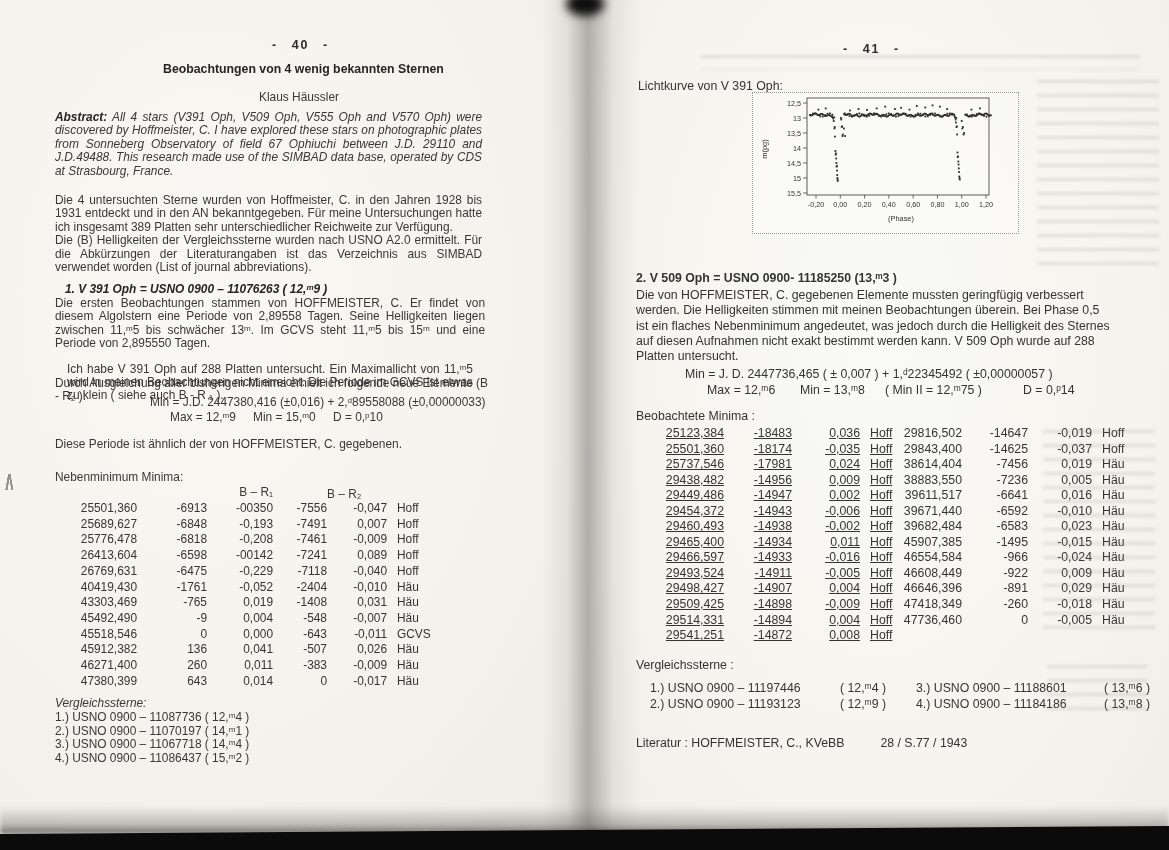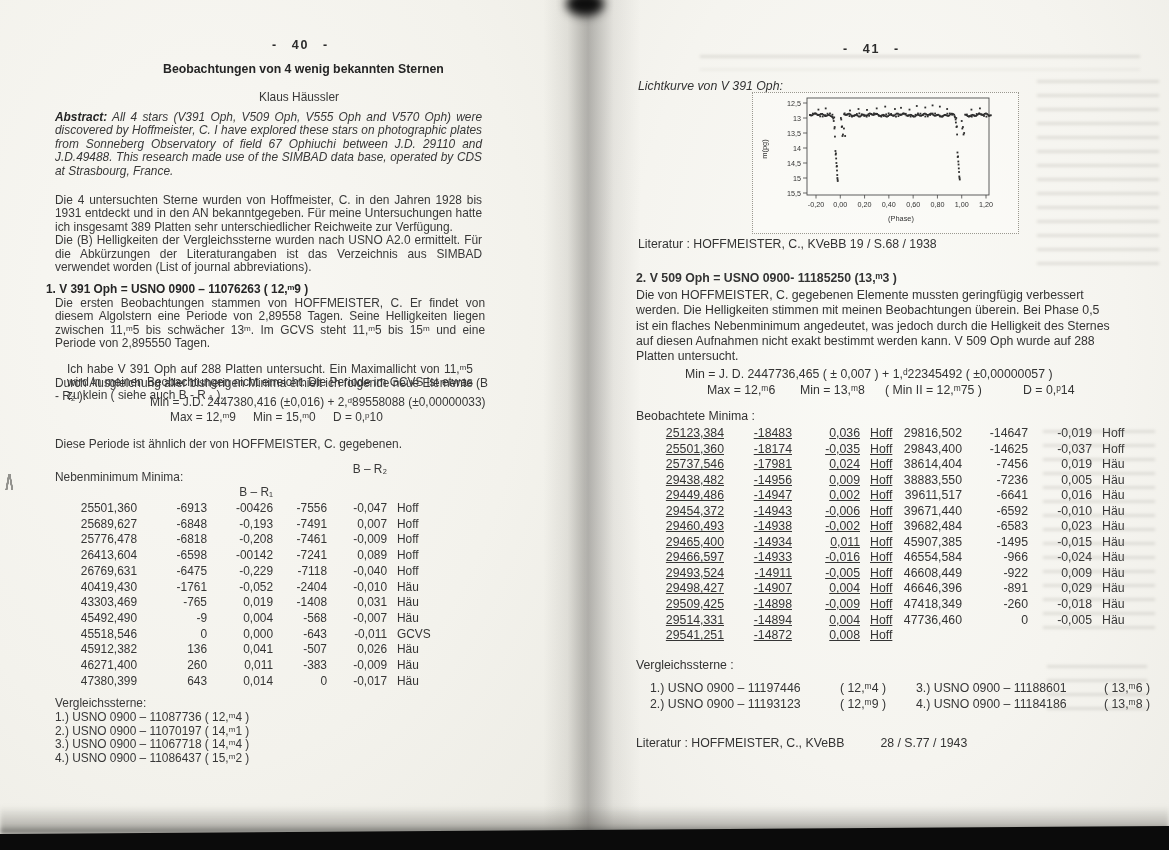--- a/index.html
+++ b/index.html
@@ -57,66 +57,66 @@
 
     <div class="abs lp lp-just" style="left:55px;top:111px;width:427px;font-style:italic;">
       <span class="bold">Abstract:</span><span> All 4 stars (V391 Oph, V509 Oph, V555 Oph and V570 Oph) were discovered by Hoffmeister, C.  I have explored these stars on photographic plates from Sonneberg Observatory of field 67 Ophiuchi between J.D. 29110 and J.D.49488. This research made use of the SIMBAD data base, operated by CDS at Strasbourg, France.</span>
     </div>
 
     <div class="abs lp lp-just" style="left:55px;top:186px;width:427px;margin-top:8px;">
       <p style="margin:0;">Die 4 untersuchten Sterne wurden von Hoffmeister, C. in den Jahren 1928 bis 1931 entdeckt und in den AN bekanntgegeben. Für meine Untersuchungen hatte ich insgesamt 389 Platten sehr unterschiedlicher Reichweite zur Verfügung.</p>
       <p style="margin:0;">Die (B) Helligkeiten der Vergleichssterne wurden nach USNO A2.0 ermittelt. Für die Abkürzungen der Literaturangaben ist das Verzeichnis aus SIMBAD verwendet worden (List of journal abbreviations).</p>
     </div>
 
-    <div class="abs lp bold" style="left:46px;top:283px;">1.  V 391 Oph = USNO 0900 – 11076263 ( 12,ᵐ9 )</div>
+    <div class="abs lp bold" style="left:65px;top:283px;font-style:italic;">1.  V 391 Oph = USNO 0900 – 11076263 ( 12,ᵐ9 )</div>
 
     <div class="abs lp lp-just" style="left:55px;top:297px;width:430px;">
       <p style="margin:0;">Die ersten Beobachtungen stammen von HOFFMEISTER, C. Er findet von diesem Algolstern eine Periode von 2,89558 Tagen. Seine Helligkeiten liegen zwischen 11,ᵐ5 bis schwächer 13ᵐ. Im GCVS steht 11,ᵐ5 bis 15ᵐ und eine Periode von 2,895550 Tagen.</p>
       <p style="margin:12px;">Ich habe V 391 Oph auf 288 Platten untersucht. Ein Maximallicht von 11,ᵐ5 wird in meinen Beobachtungen nicht erreicht. Die Periode im GCVS ist etwas zu klein ( siehe auch B - R ₁ ).</p>
     </div>
 
     <div class="abs lp" style="left:55px;top:377px;width:440px;">Durch Ausgleichung aller bisherigen Minima erhielt ich folgende neue Elemente (B -  R₂ ):</div>
     <div class="abs lp" style="left:150px;top:396px;">Min = J.D. 2447380,416 (±0,016) + 2,ᵈ89558088 (±0,00000033)</div>
     <div class="abs lp" style="left:170px;top:411px;">Max = 12,ᵐ9</div>
     <div class="abs lp" style="left:253px;top:411px;">Min = 15,ᵐ0</div>
     <div class="abs lp" style="left:333px;top:411px;">D = 0,ᵖ10</div>
 
     <div class="abs lp" style="left:55px;top:438px;">Diese Periode ist ähnlich der von HOFFMEISTER, C. gegebenen.</div>
     <div class="abs lp" style="left:55px;top:471px;">Nebenminimum Minima:</div>
 
     <div class="abs lp" style="left:207px;top:486px;width:66px;text-align:right;">B – R₁</div>
-    <div class="abs lp" style="left:327px;top:463px;width:60px;text-align:right;">B – R₂</div>
+    <div class="abs lp" style="left:327px;top:488px;width:60px;text-align:left;">B – R₂</div>
 
     <div id="left-minima" class="abs lgrid" style="left:57px;top:501px;">
-        <div class="trow"><div>25501,360</div><div>-6913</div><div>-00426</div><div>-7556</div><div>-0,047</div><div>Hoff</div></div>
+        <div class="trow"><div>25501,360</div><div>-6913</div><div>-00350</div><div>-7556</div><div>-0,047</div><div>Hoff</div></div>
         <div class="trow"><div>25689,627</div><div>-6848</div><div>-0,193</div><div>-7491</div><div>0,007</div><div>Hoff</div></div>
         <div class="trow"><div>25776,478</div><div>-6818</div><div>-0,208</div><div>-7461</div><div>-0,009</div><div>Hoff</div></div>
         <div class="trow"><div>26413,604</div><div>-6598</div><div>-00142</div><div>-7241</div><div>0,089</div><div>Hoff</div></div>
         <div class="trow"><div>26769,631</div><div>-6475</div><div>-0,229</div><div>-7118</div><div>-0,040</div><div>Hoff</div></div>
         <div class="trow"><div>40419,430</div><div>-1761</div><div>-0,052</div><div>-2404</div><div>-0,010</div><div>Häu</div></div>
         <div class="trow"><div>43303,469</div><div>-765</div><div>0,019</div><div>-1408</div><div>0,031</div><div>Häu</div></div>
-        <div class="trow"><div>45492,490</div><div>-9</div><div>0,004</div><div>-568</div><div>-0,007</div><div>Häu</div></div>
+        <div class="trow"><div>45492,490</div><div>-9</div><div>0,004</div><div>-548</div><div>-0,007</div><div>Häu</div></div>
         <div class="trow"><div>45518,546</div><div>0</div><div>0,000</div><div>-643</div><div>-0,011</div><div>GCVS</div></div>
         <div class="trow"><div>45912,382</div><div>136</div><div>0,041</div><div>-507</div><div>0,026</div><div>Häu</div></div>
         <div class="trow"><div>46271,400</div><div>260</div><div>0,011</div><div>-383</div><div>-0,009</div><div>Häu</div></div>
         <div class="trow"><div>47380,399</div><div>643</div><div>0,014</div><div>0</div><div>-0,017</div><div>Häu</div></div>
       </div>
 
-    <div class="abs lp" style="left:55px;top:697px;">Vergleichssterne:</div>
+    <div class="abs lp" style="left:55px;top:697px;font-style:italic;">Vergleichssterne:</div>
     <div id="left-comparison" class="abs lp" style="left:55px;top:711px;">
         <div>1.) USNO 0900 – 11087736 ( 12,ᵐ4 )</div>
         <div>2.) USNO 0900 – 11070197 ( 14,ᵐ1 )</div>
         <div>3.) USNO 0900 – 11067718 ( 14,ᵐ4 )</div>
         <div>4.) USNO 0900 – 11086437 ( 15,ᵐ2 )</div>
       </div>
   </div>
 
   <div class="page page-right">
     <div class="abs pageno" style="left:258px;top:42px;">-  41  -</div>
-    <div class="abs rp" style="left:53px;top:79px;font-style:italic;">Lichtkurve von V 391 Oph:</div>
+    <div class="abs rp" style="left:53px;top:79px;">Lichtkurve von V 391 Oph:</div>
 
     <div class="abs chartbox" style="left:167px;top:92px;width:265px;height:140px;">
       <svg id="lc-svg" width="265" height="140">
           <g>
             <rect x="54" y="5" width="182" height="97" fill="none" stroke="#4c4c4c" stroke-width="0.9"></rect>
             <line x1="50" y1="10" x2="54" y2="10" stroke="#444" stroke-width="0.8"></line>
             <text x="48" y="12.5" text-anchor="end" font-size="7.2" fill="#333" font-family="&quot;Liberation Sans&quot;,&quot;DejaVu Sans&quot;,sans-serif">12,5</text>
             <line x1="50" y1="25" x2="54" y2="25" stroke="#444" stroke-width="0.8"></line>
             <text x="48" y="27.5" text-anchor="end" font-size="7.2" fill="#333" font-family="&quot;Liberation Sans&quot;,&quot;DejaVu Sans&quot;,sans-serif">13</text>
             <line x1="50" y1="40" x2="54" y2="40" stroke="#444" stroke-width="0.8"></line>
@@ -410,21 +410,20 @@
             <rect x="205.87142857142857" y="85.60000000000002" width="1.8" height="1.8" fill="#2d2d2d"></rect>
             <rect x="207.81428571428572" y="27.09999999999999" width="1.8" height="1.8" fill="#2d2d2d"></rect>
             <rect x="208.42142857142855" y="34.59999999999999" width="1.8" height="1.8" fill="#2d2d2d"></rect>
             <rect x="209.0285714285714" y="33.10000000000002" width="1.8" height="1.8" fill="#2d2d2d"></rect>
             <rect x="209.63571428571427" y="40.60000000000002" width="1.8" height="1.8" fill="#2d2d2d"></rect>
             <rect x="210.24285714285716" y="39.1" width="1.8" height="1.8" fill="#2d2d2d"></rect>
           </g>
         </svg>
     </div>
 
-    <div class="abs rp" style="left:53px;top:237px;">Literatur : HOFFMEISTER, C., KVeBB  19 / S.68 / 1938</div>
 
     <div class="abs rp bold" style="left:51px;top:271px;">2.  V 509 Oph = USNO 0900- 11185250  (13,ᵐ3 )</div>
     <div class="abs rp" style="left:51px;top:288px;width:478px;">Die von HOFFMEISTER, C. gegebenen Elemente mussten geringfügig verbessert werden. Die Helligkeiten stimmen mit meinen Beobachtungen überein. Bei Phase 0,5 ist ein flaches Nebenminimum angedeutet, was jedoch durch die Helligkeit des Sternes auf diesen Aufnahmen nicht exakt bestimmt werden kann. V 509 Oph wurde auf 288 Platten untersucht.</div>
 
     <div class="abs rp" style="left:100px;top:367px;">Min = J. D. 2447736,465 ( ± 0,007 ) + 1,ᵈ22345492 ( ±0,00000057 )</div>
     <div class="abs rp" style="left:122px;top:383px;">Max = 12,ᵐ6</div>
     <div class="abs rp" style="left:215px;top:383px;">Min = 13,ᵐ8</div>
     <div class="abs rp" style="left:300px;top:383px;">( Min II = 12,ᵐ75 )</div>
     <div class="abs rp" style="left:438px;top:383px;">D = 0,ᵖ14</div>
 

